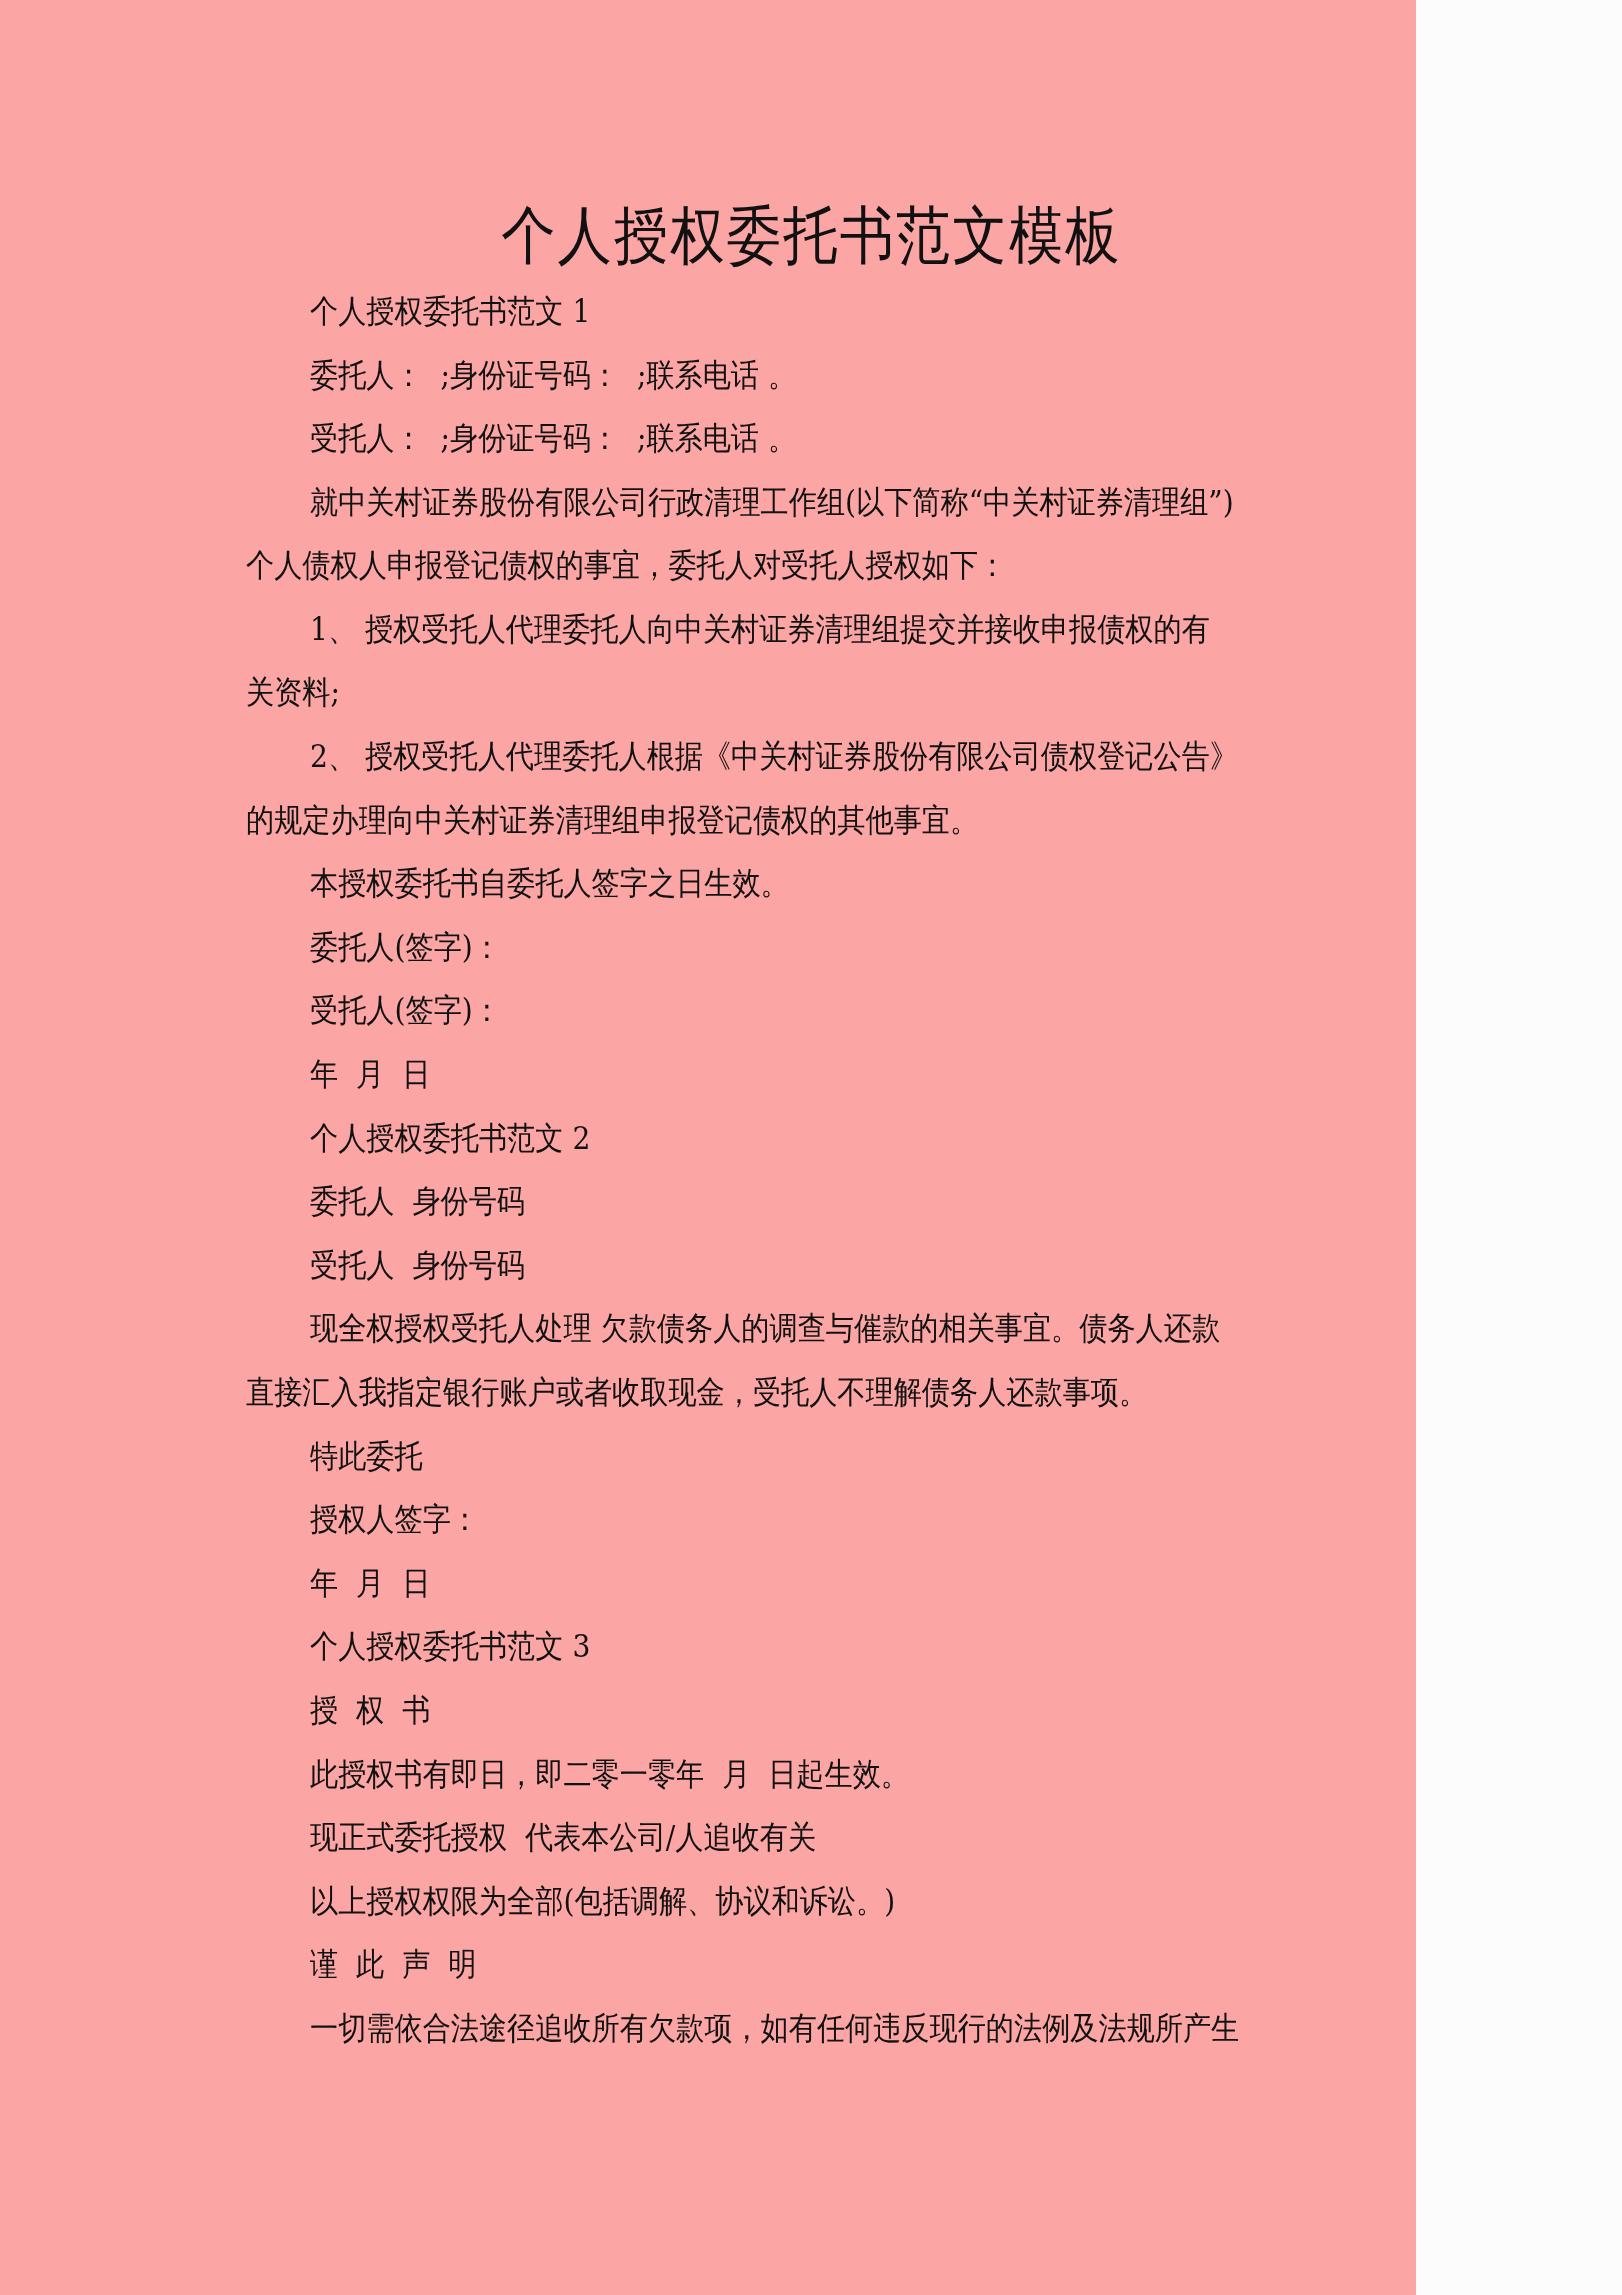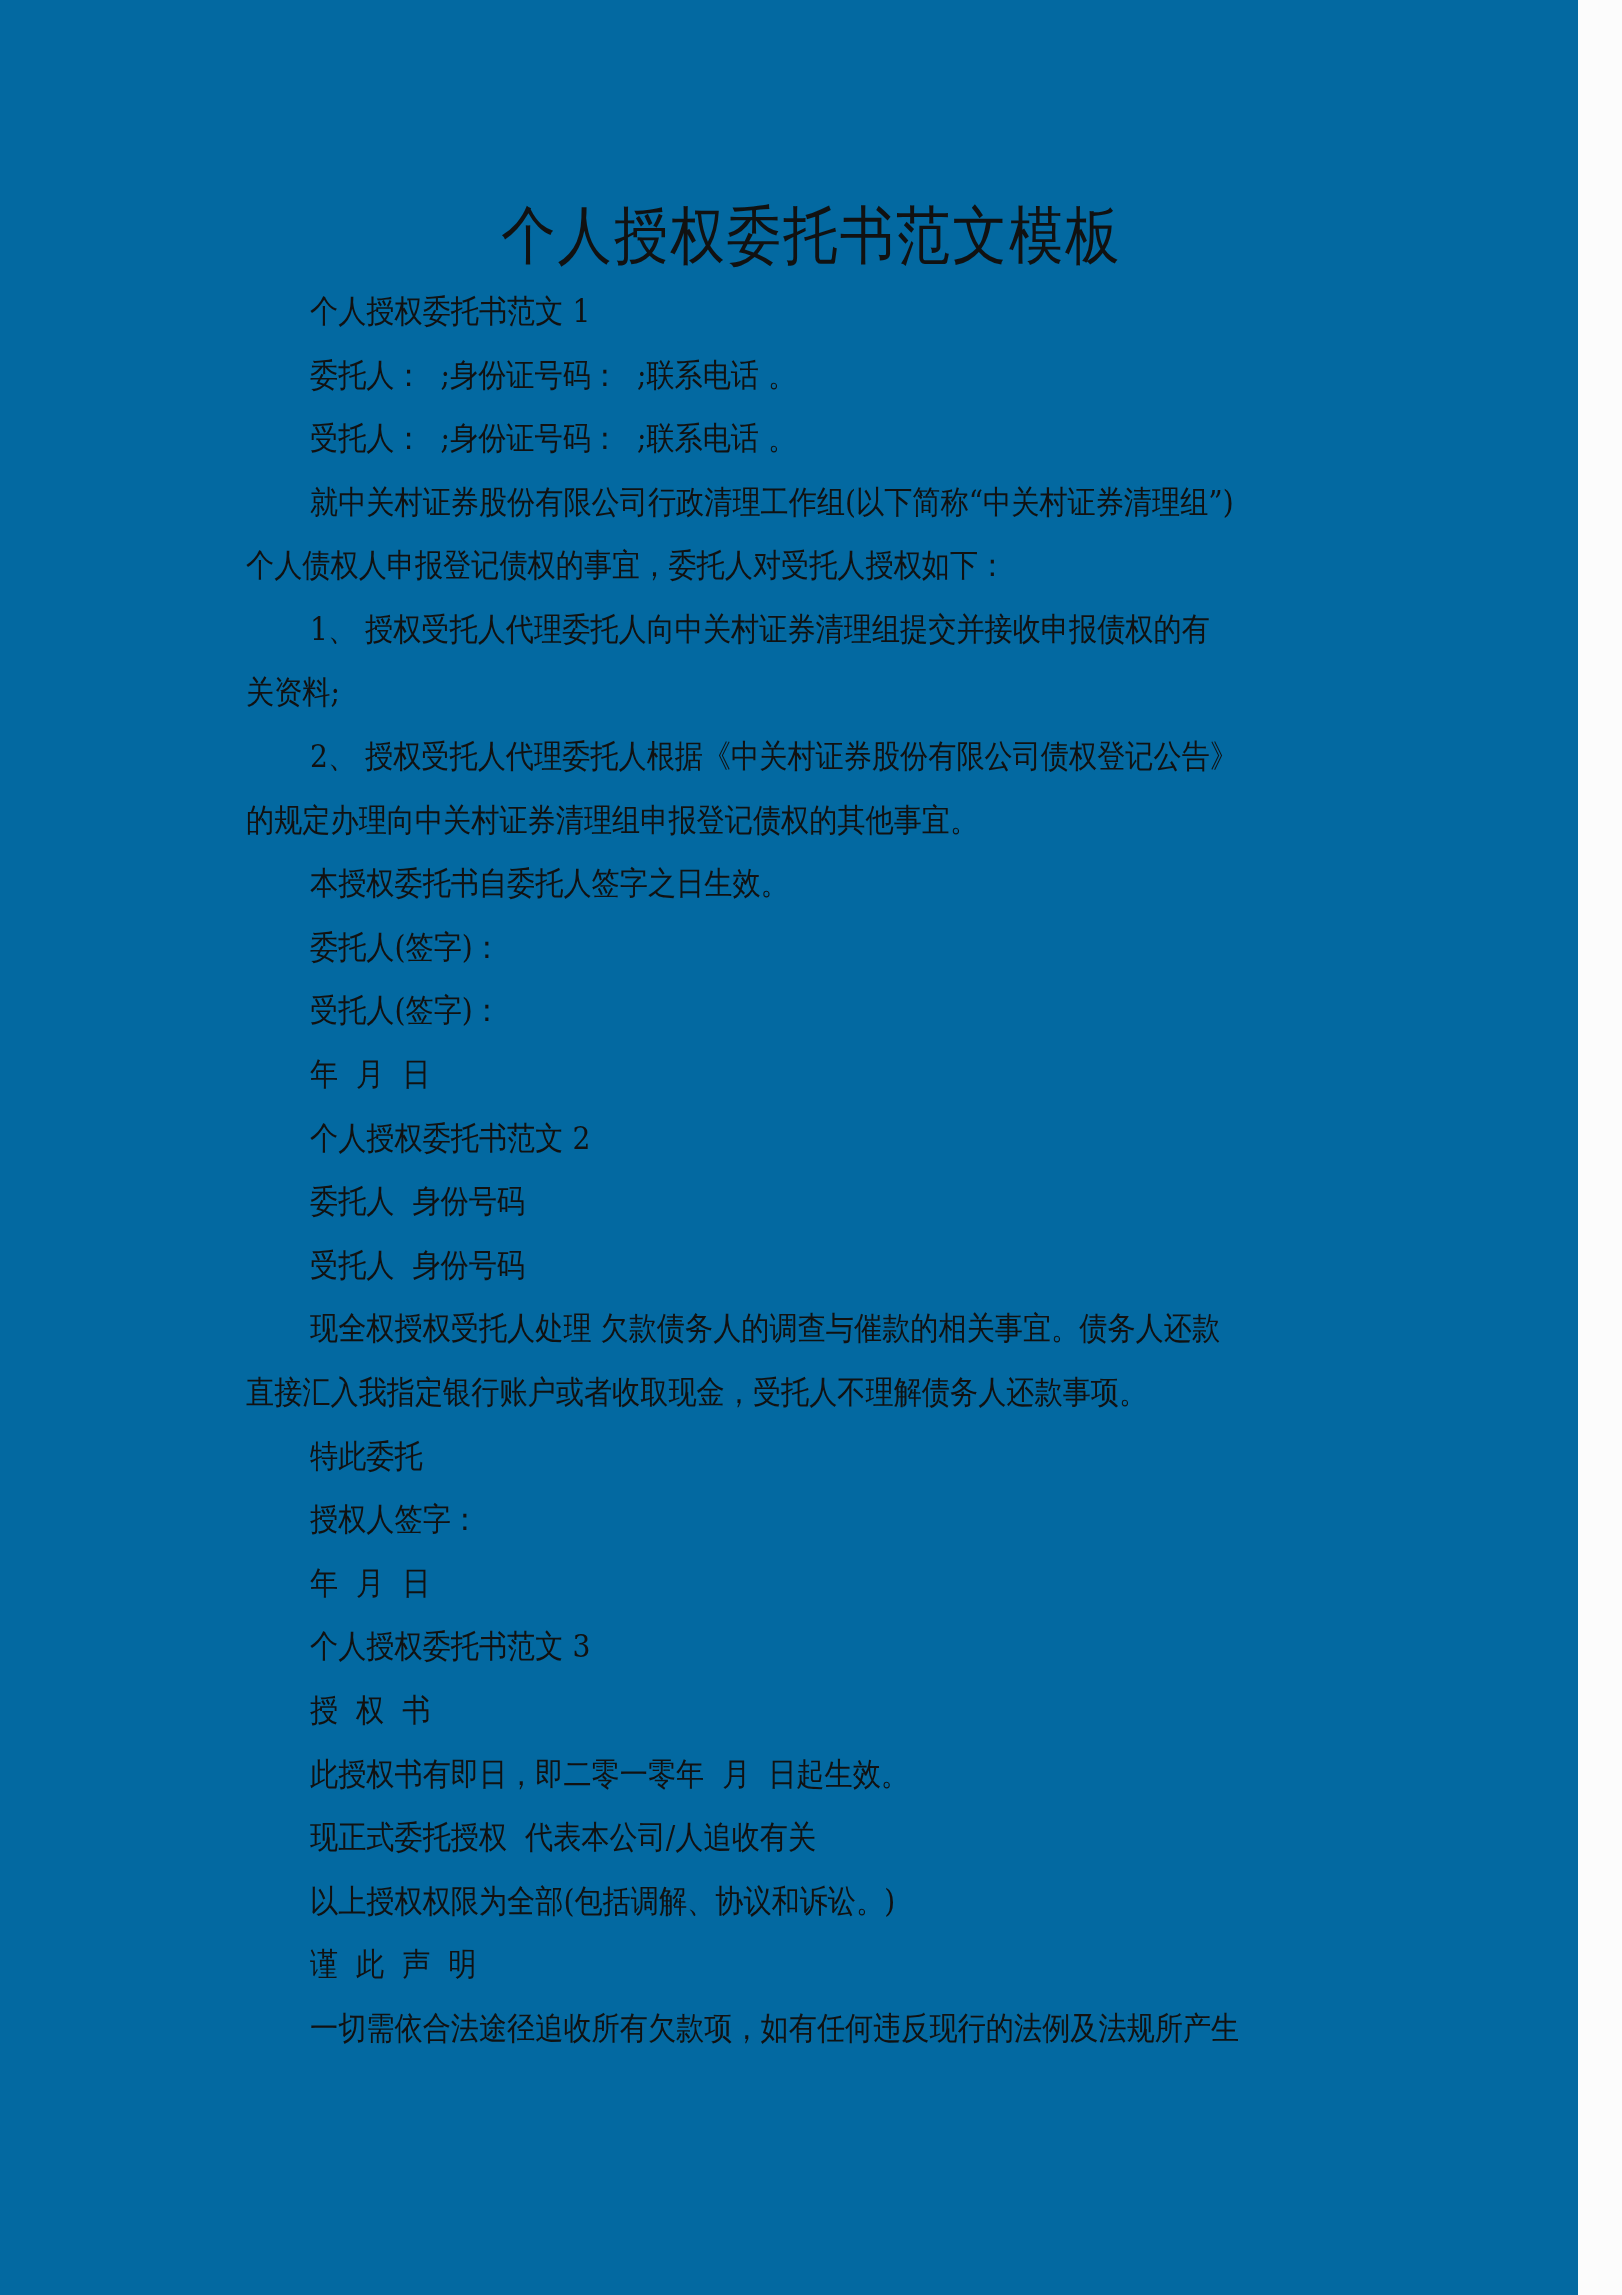--- a/index.html
+++ b/index.html
@@ -11,23 +11,23 @@
       width: 1623px;
       height: 2295px;
       position: relative;
       overflow: hidden;
       font-family: "DejaVu Serif", "Liberation Serif", serif;
       color: #111111;
     }
     .page {
       position: absolute;
       left: 0; top: 0;
-      width: 1578px;
+      width: 1416px;
       height: 2295px;
-      background: #0369a1;
+      background: #fca5a5;
     }
     .doc-title {
       position: absolute;
       left: 0;
       top: 196px;
       width: 1623px;
       text-align: center;
       font-size: 63px;
       line-height: 79px;
       letter-spacing: 2.6px;

